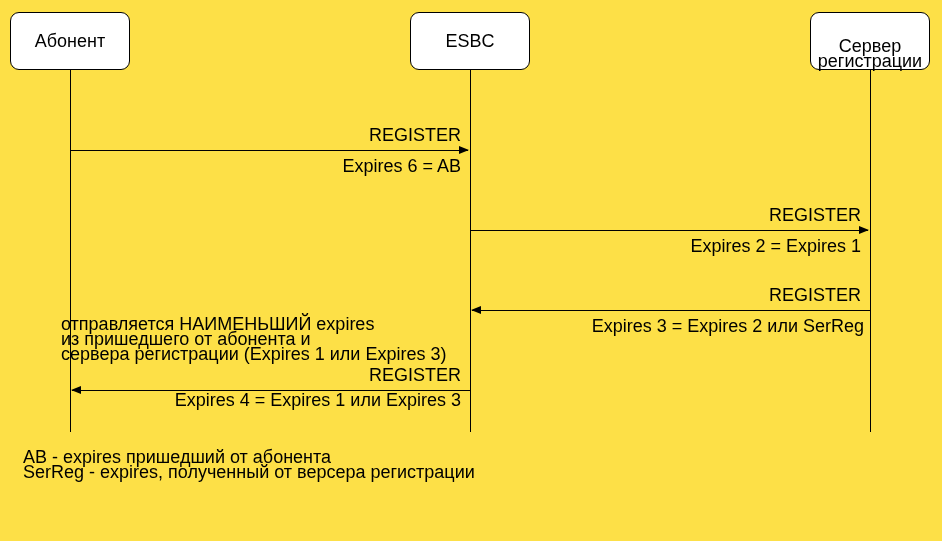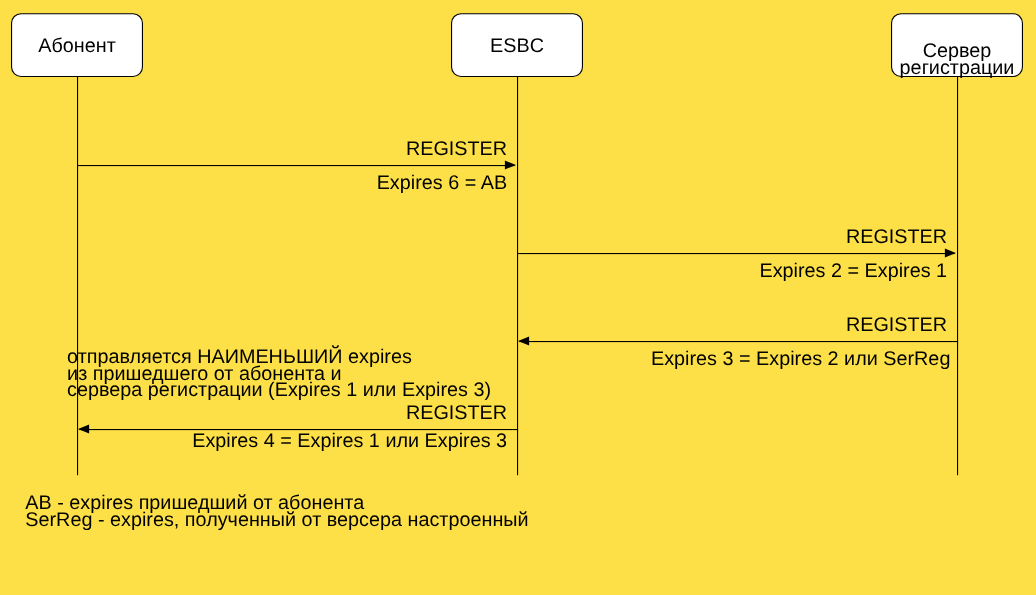--- a/index.html
+++ b/index.html
@@ -110,16 +110,16 @@
   <div class="msg-note" style="left:61px; top:317px;">отправляется НАИМЕНЬШИЙ expires
 из пришедшего от абонента и
 сервера регистрации (Expires 1 или Expires 3)</div>
   <div class="msg-label" style="left:61px; top:368px;">REGISTER</div>
   <div class="msg-line" style="left:72px; top:390px; width:398px;"></div>
   <div class="arrowhead left" style="left:71px; top:386px;"></div>
   <div class="msg-label" style="left:61px; top:393px;">Expires 4 = Expires 1 или Expires 3</div>
 
   <div class="legend">
     <span class="legend-line">AB - expires пришедший от абонента</span>
-    <span class="legend-line">SerReg - expires, полученный от версера настроенный</span>
+    <span class="legend-line">SerReg - expires, полученный от версера регистрации</span>
   </div>
 
 </div>
 
 </body></html>

